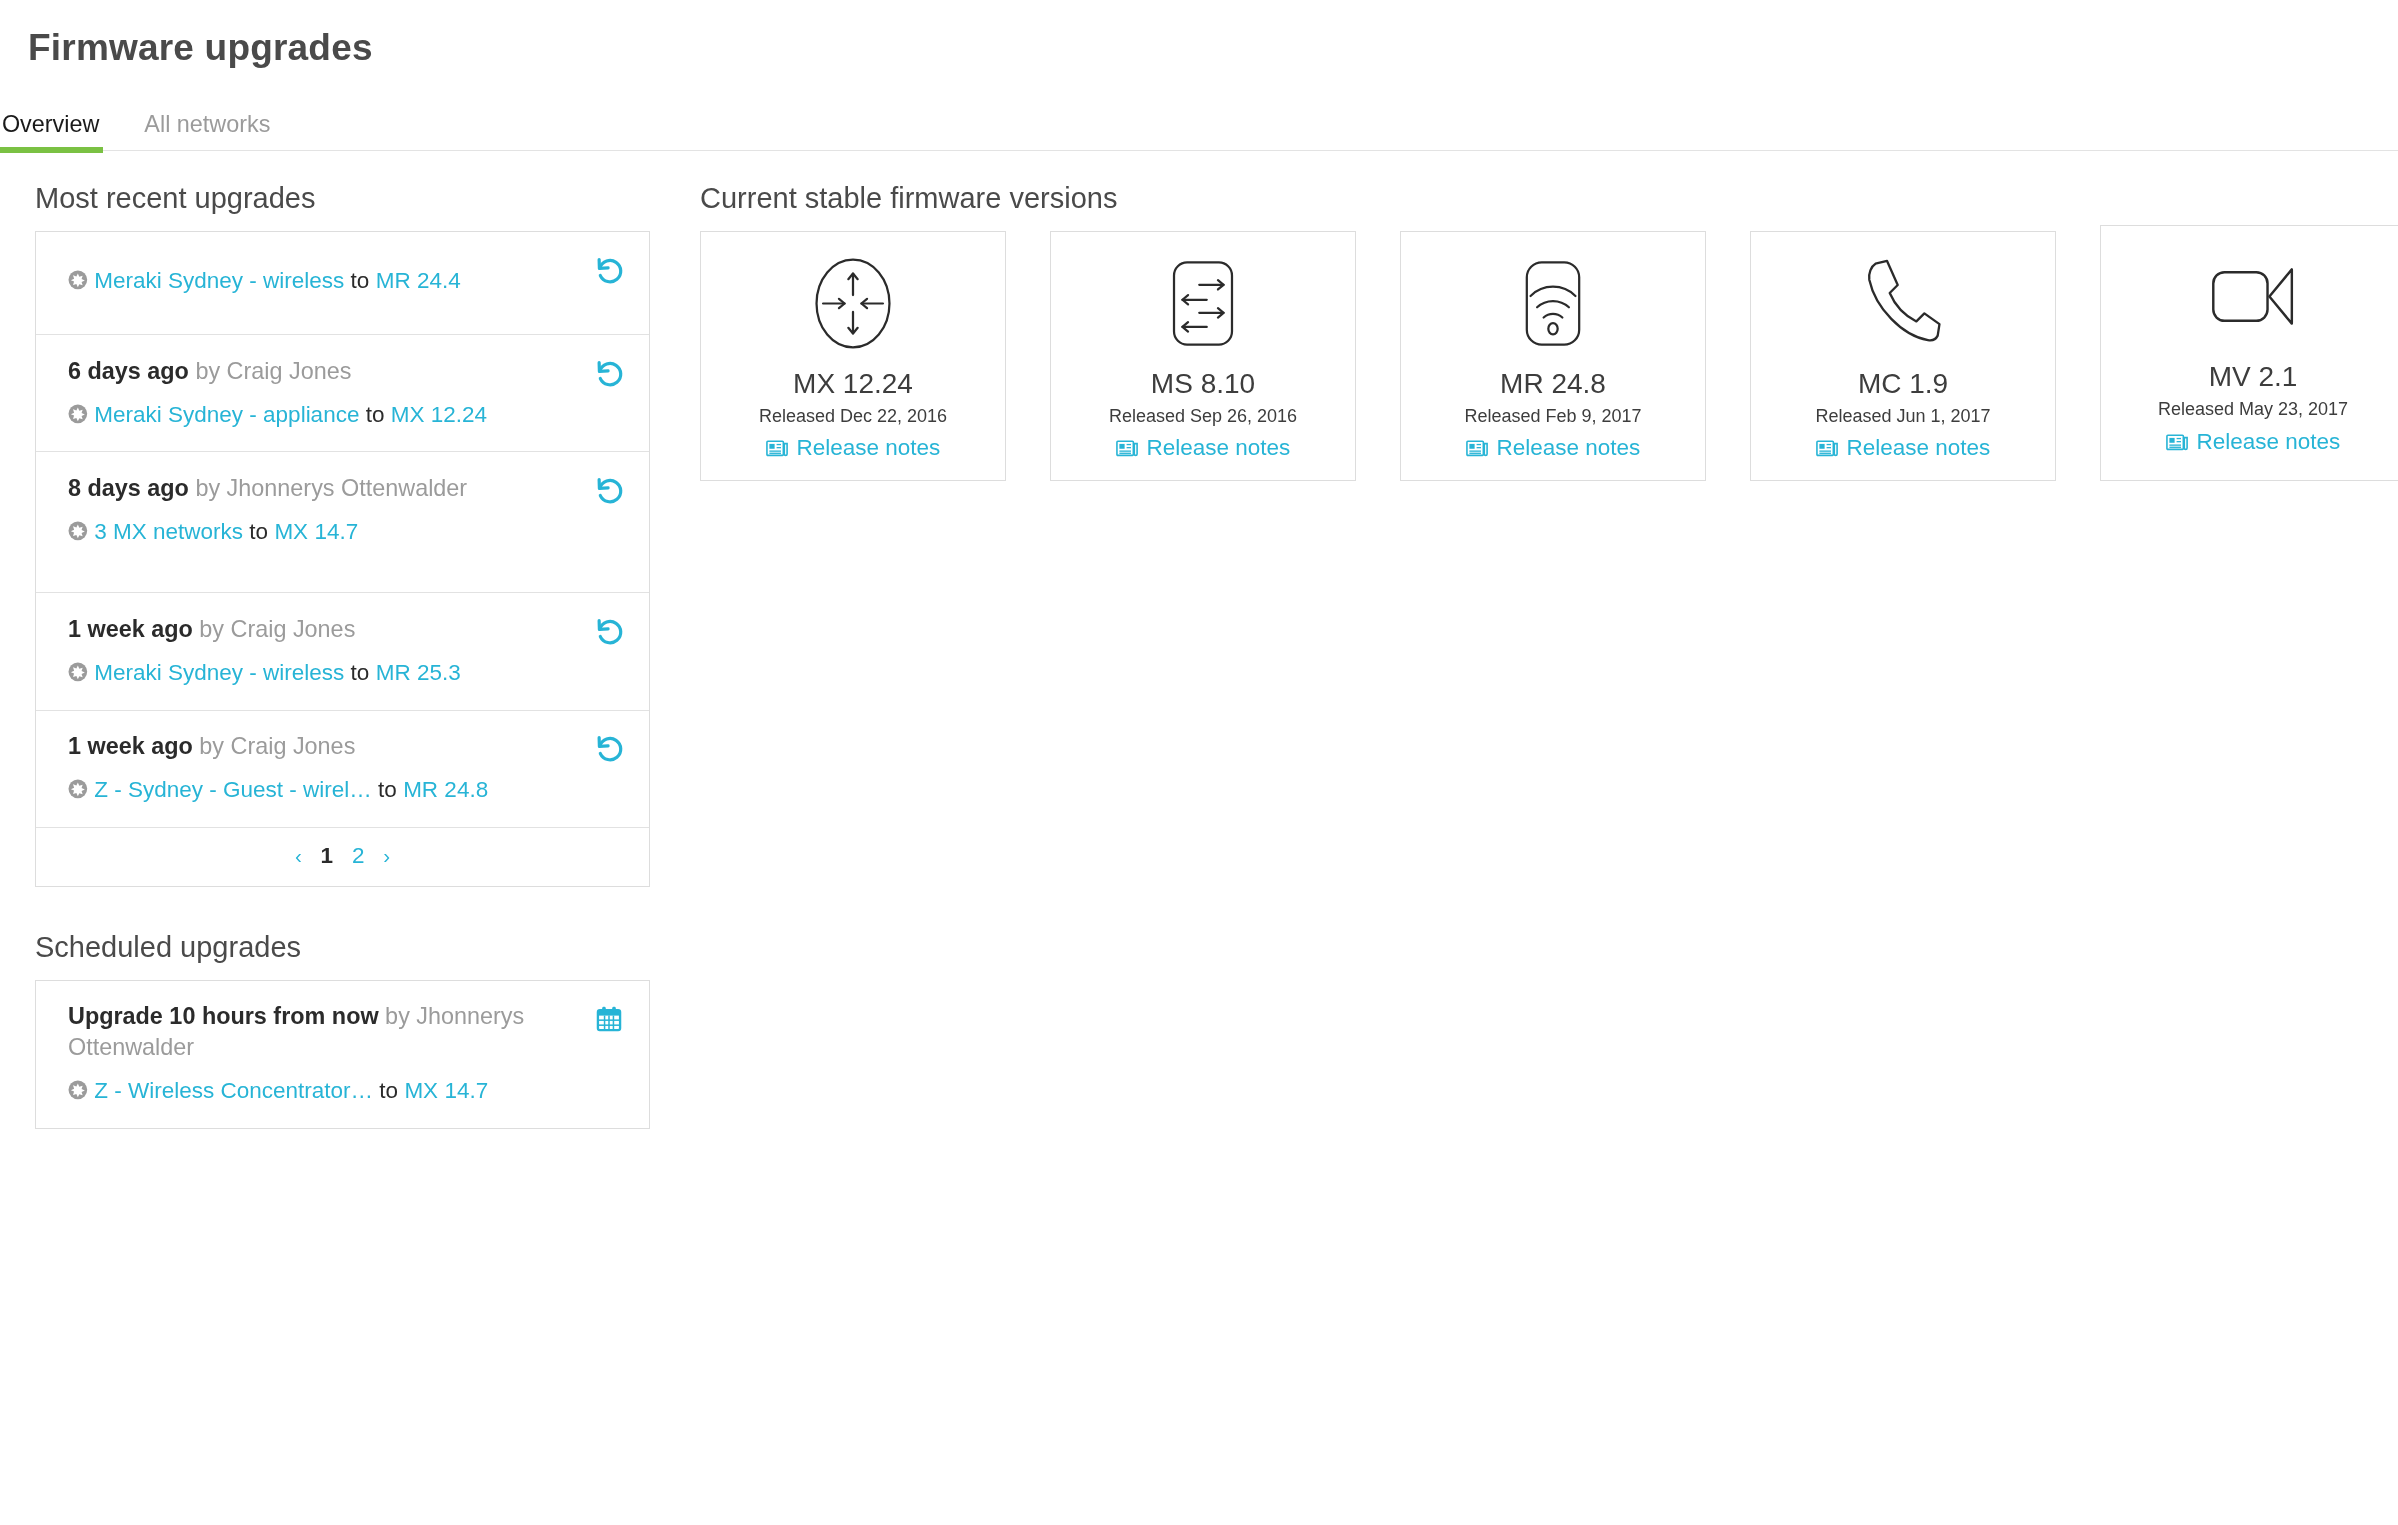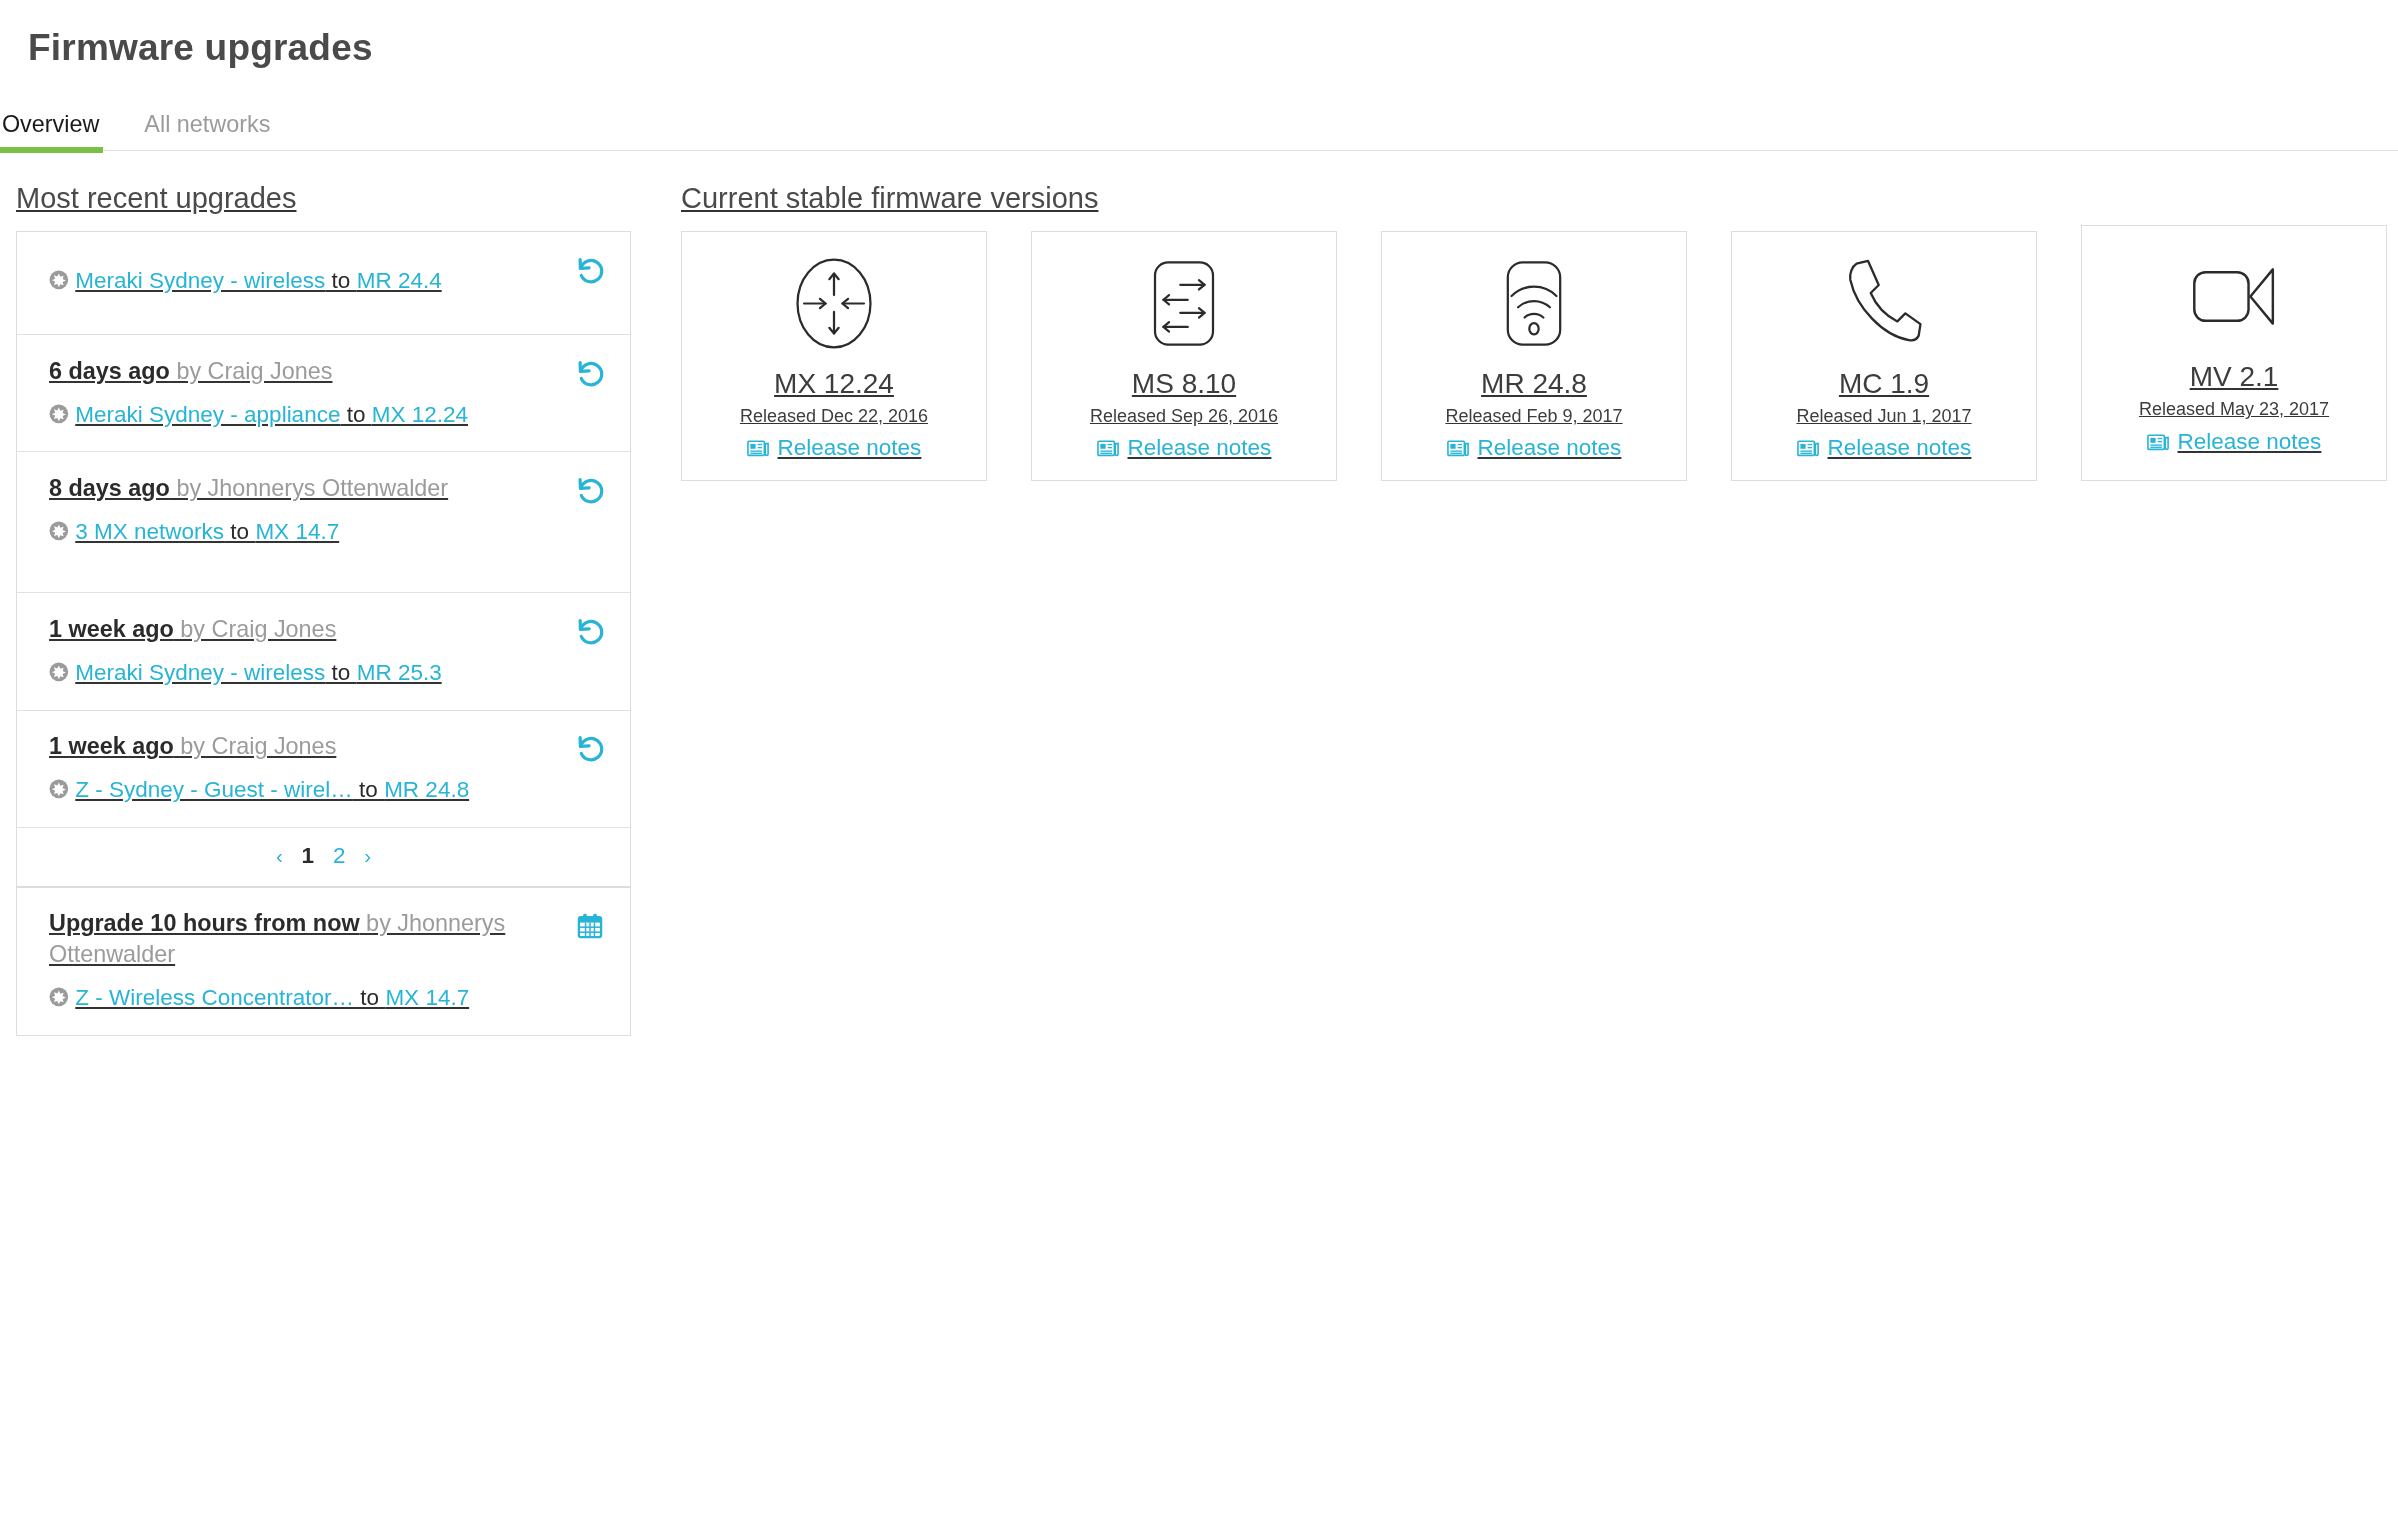--- a/index.html
+++ b/index.html
@@ -58,22 +58,21 @@
     left: -1.9px; right: -1.9px;
     bottom: -3.7px;
     height: 5.6px;
     background: #7ac143;
   }
 
   
   .content {
     display: flex;
     align-items: flex-start;
-    padding: 0 0 0 16px;
-    text-decoration: underline;
+    padding: 0 0 0 35px;
   }
   .col-left { width: 628px; flex: none; }
   .col-right { flex: 1; padding-left: 37px; }
 
   .section-title {
     font-size: 29px;
     font-weight: 400;
     color: #4a4a4a;
     margin: 30px 0 15px 0;
     line-height: 1.2;
@@ -332,20 +331,21 @@
               <polyline points="4.6,3.5 4.8,10.1 11.3,9.6" stroke-linejoin="round"></polyline>
             </svg>
         </span>
       </div>
 
       <div class="pagination">
         <a class="arrow">‹</a><span class="current">1</span><a>2</a><a class="arrow">›</a>
       </div>
     </div>
 
+    <h2 class="section-title" style="margin-top:43px;">Scheduled upgrades</h2>
 
     <div class="sched-panel">
       <div class="sched-row">
         <div class="row-head">
           <span class="when">Upgrade 10 hours from now</span><span> by Jhonnerys Ottenwalder</span>
         </div>
         <div class="row-sub">
           <span class="net-badge">
             <svg viewBox="0 0 20 20" width="19.7" height="19.7">
                 <circle cx="10" cy="10" r="9.5" fill="#9b9b9b"></circle>

